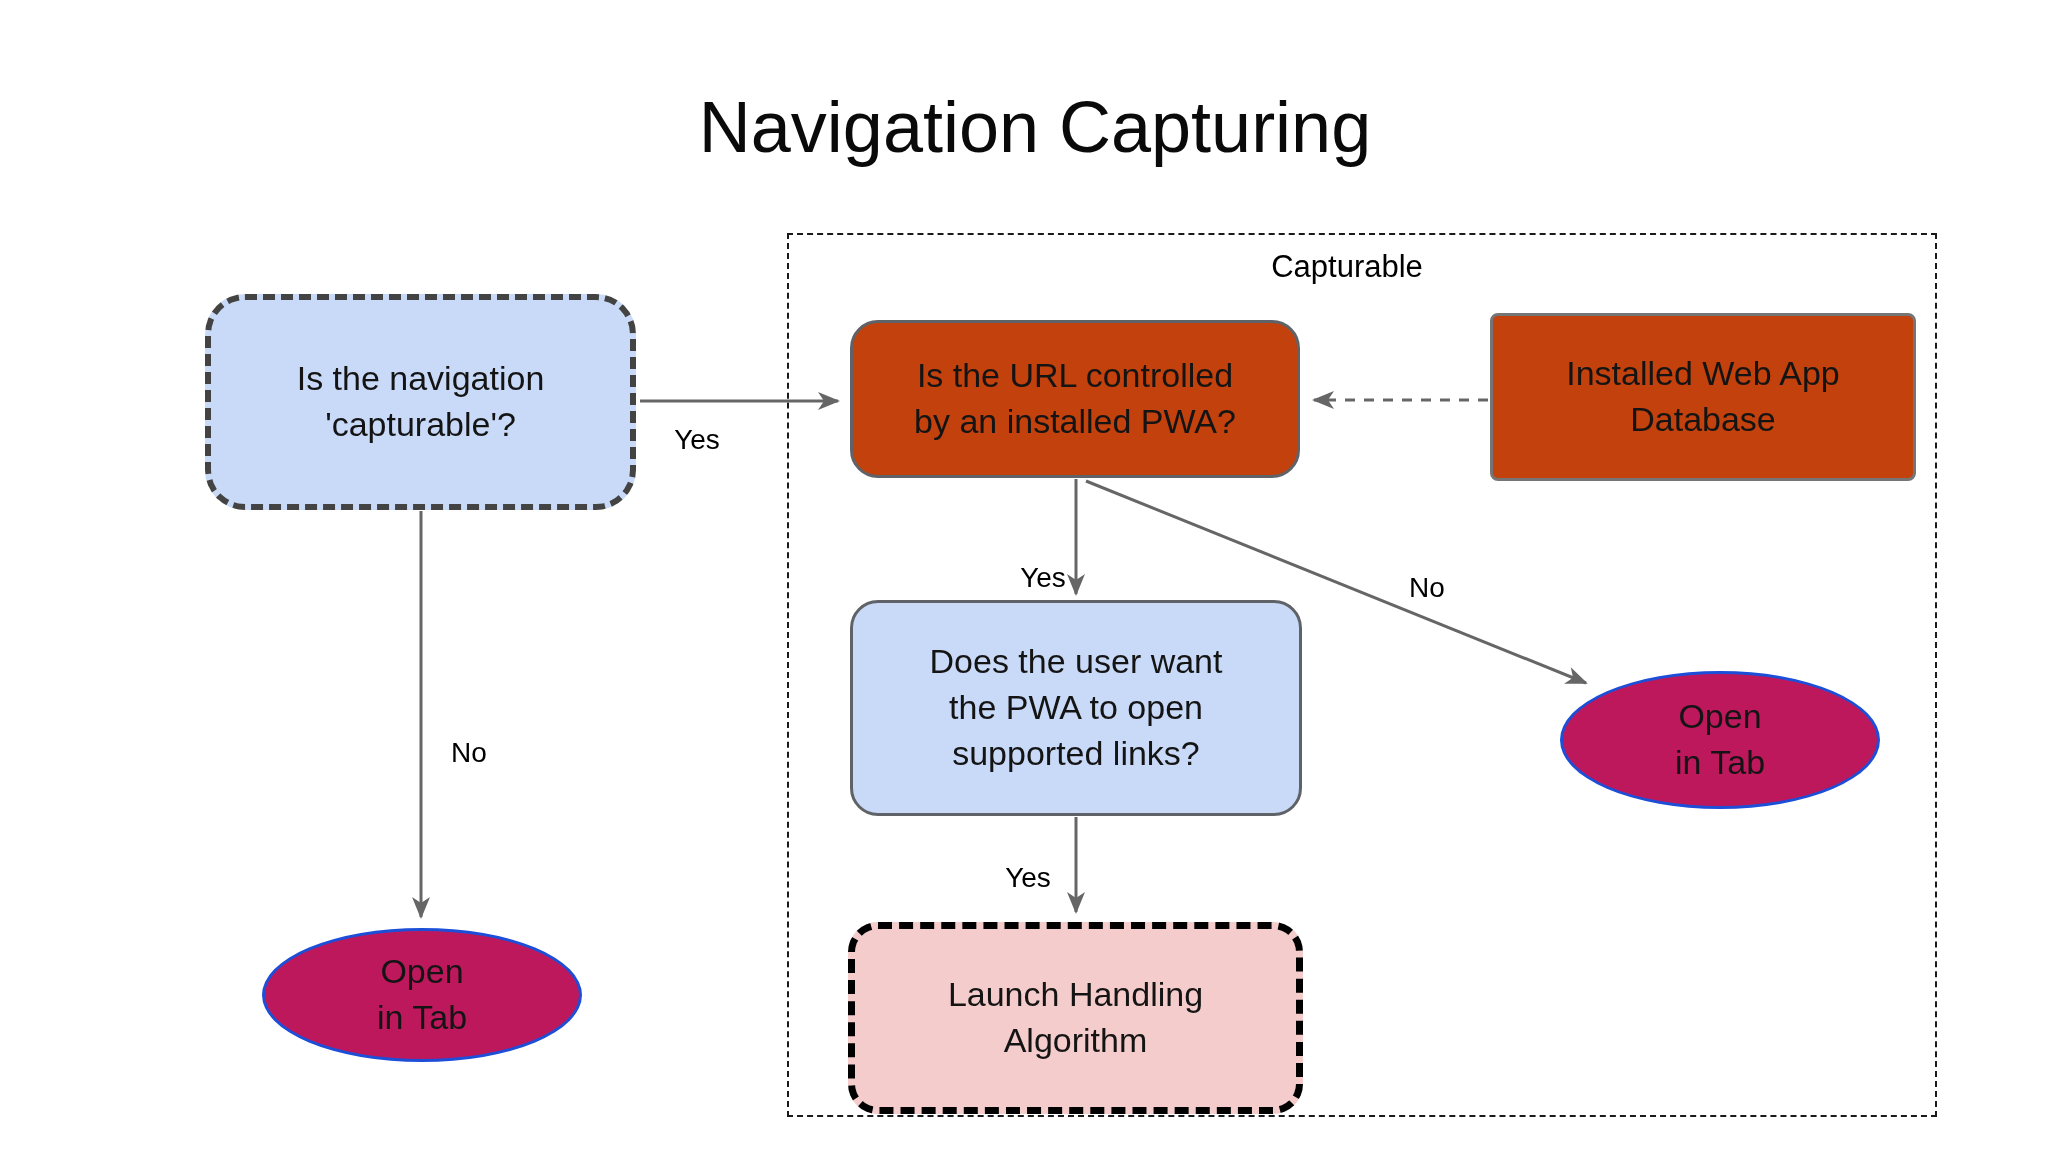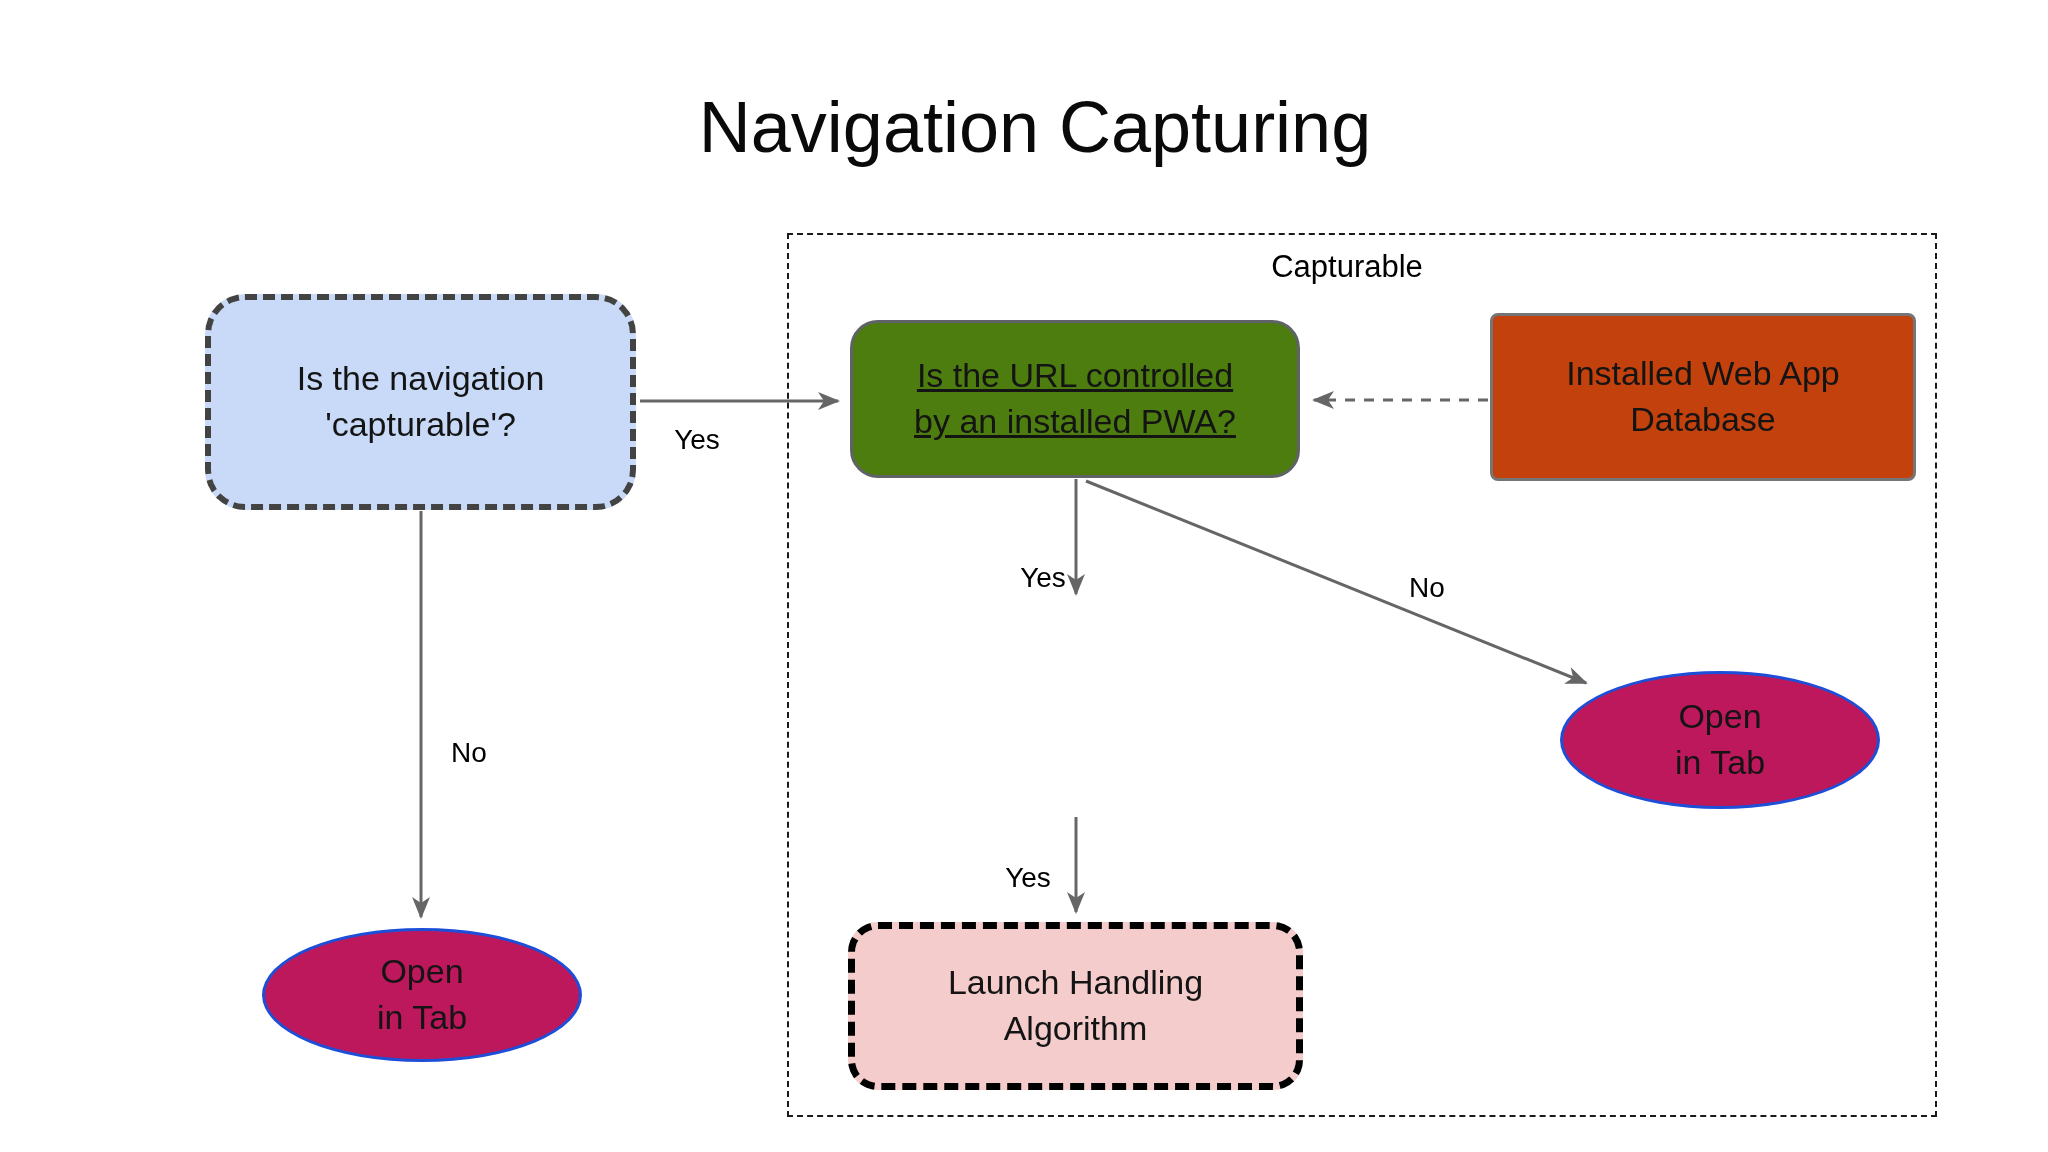--- a/index.html
+++ b/index.html
@@ -30,32 +30,32 @@
   .container-label{
     position:absolute;left:1197px;top:249px;width:300px;
     text-align:center;font-size:31px;color:#000000;
   }
   .box-capturable-q{
     left:205px;top:294px;width:431px;height:216px;
     background:#c9daf8;border:6px dashed #434343;border-radius:40px;
   }
   .box-url-q{
     left:850px;top:320px;width:450px;height:158px;
-    background:#4d7c0f;border:3px solid #5f6368;border-radius:28px;text-decoration:underline;
+    background:#c2410c;border:3px solid #5f6368;border-radius:28px;
   }
   .box-db{
     left:1490px;top:313px;width:426px;height:168px;
     background:#c2410c;border:3px solid #757575;border-radius:8px;
   }
   .box-user-q{
     left:850px;top:600px;width:452px;height:216px;
     background:#c9daf8;border:3px solid #5f6368;border-radius:28px;
   }
   .box-launch{
-    left:848px;top:922px;width:455px;height:168px;
+    left:848px;top:922px;width:455px;height:192px;
     background:#f4cccc;border:7px dashed #000000;border-radius:30px;
   }
   .ellipse{
     background:#be185d;border:3px solid #1d4ed8;border-radius:50%;
   }
   .ellipse-right{left:1560px;top:671px;width:320px;height:138px;}
   .ellipse-left{left:262px;top:928px;width:320px;height:134px;}
   .edge-label{
     position:absolute;width:100px;text-align:center;
     font-size:28px;color:#000000;
@@ -92,20 +92,23 @@
 
   <div class="node box-capturable-q">Is the navigation
 'capturable'?</div>
 
   <div class="node box-url-q">Is the URL controlled
 by an installed PWA?</div>
 
   <div class="node box-db">Installed Web App
 Database</div>
 
+  <div class="node box-user-q">Does the user want
+the PWA to open
+supported links?</div>
 
   <div class="node box-launch">Launch Handling
 Algorithm</div>
 
   <div class="node ellipse ellipse-right">Open
 in Tab</div>
 
   <div class="node ellipse ellipse-left">Open
 in Tab</div>
 

